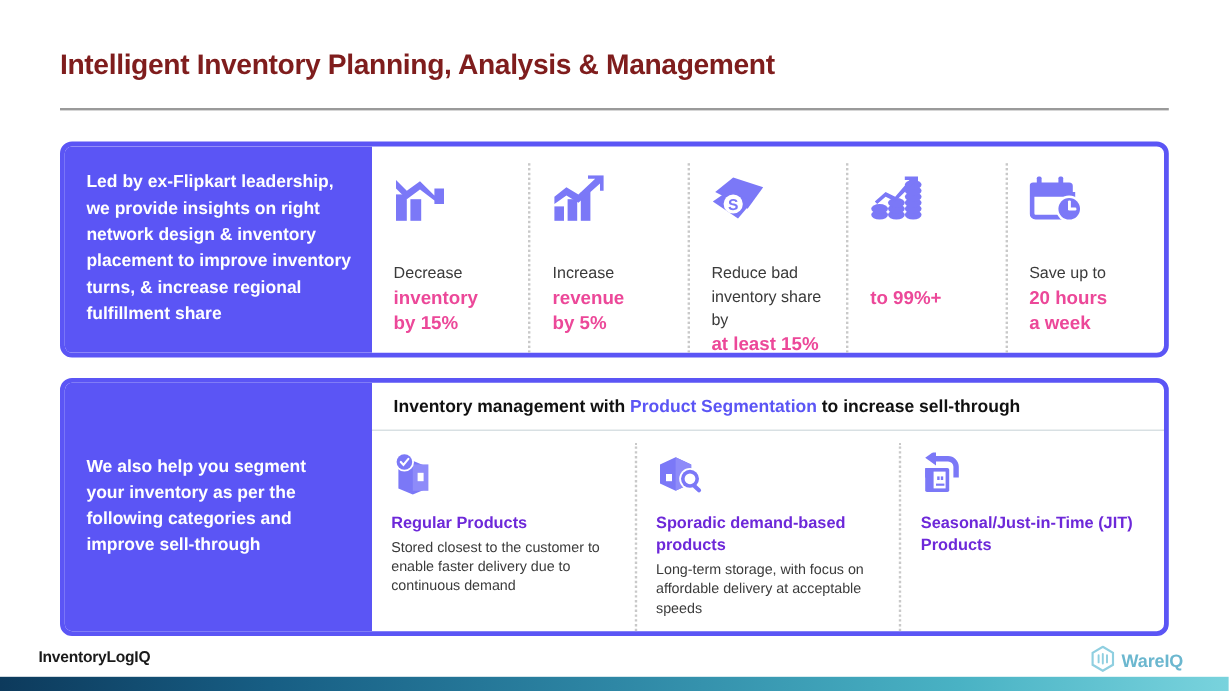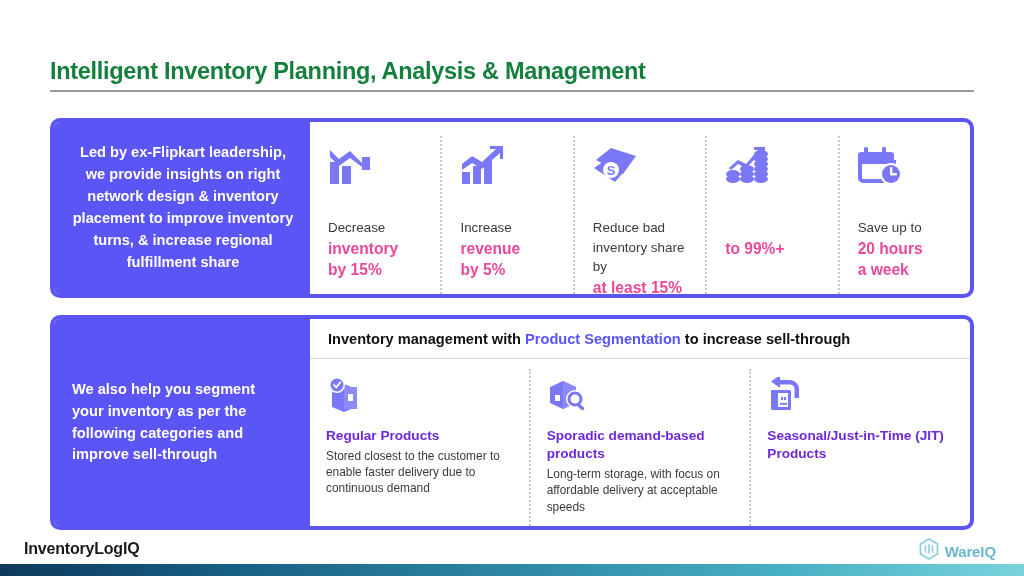--- a/index.html
+++ b/index.html
@@ -12,24 +12,24 @@
     background: #ffffff;
     font-family: "Liberation Sans", sans-serif;
     overflow: hidden;
     position: relative;
   }
 
   
   .slide-title {
     position: absolute;
     left: 50px;
-    top: 58px;
+    top: 41px;
     font-size: 23.5px;
     font-weight: bold;
-    color: #15803d;
+    color: #7f1d1d;
     letter-spacing: -0.3px;
     white-space: nowrap;
   }
   .title-rule {
     position: absolute;
     left: 50px;
     top: 90px;
     width: 924px;
     height: 2px;
     background: #9a9a9a;
@@ -54,21 +54,20 @@
   .panel-aside {
     background: #5B55F5;
     box-sizing: border-box;
     display: flex;
     align-items: center;
     flex: 0 0 auto;
   }
   #panel-one .panel-aside {
     width: 256px;
     padding: 0 16px 0 18px;
-    text-align: center;
   }
   .aside-text {
     color: #ffffff;
     font-weight: bold;
     font-size: 14.6px;
     line-height: 1.50;
   }
 
   .panel-body {
     flex: 1 1 auto;
@@ -147,30 +146,30 @@
   }
   .seg-desc {
     color: #3b3b3b;
     font-size: 11.9px;
     line-height: 1.36;
   }
 
   
   .footer-logo {
     position: absolute;
-    left: 24px;
+    left: 32px;
     top: 540px;
-    font-size: 16px;
+    font-size: 13px;
     font-weight: bold;
     color: #1a1a1a;
     letter-spacing: -0.2px;
   }
   .wareiq {
     position: absolute;
-    right: 28px;
+    right: 38px;
     top: 538px;
     display: flex;
     align-items: center;
     gap: 6px;
   }
   .wareiq-text {
     font-size: 15px;
     font-weight: bold;
     color: #6bb7cf;
     letter-spacing: -0.1px;

